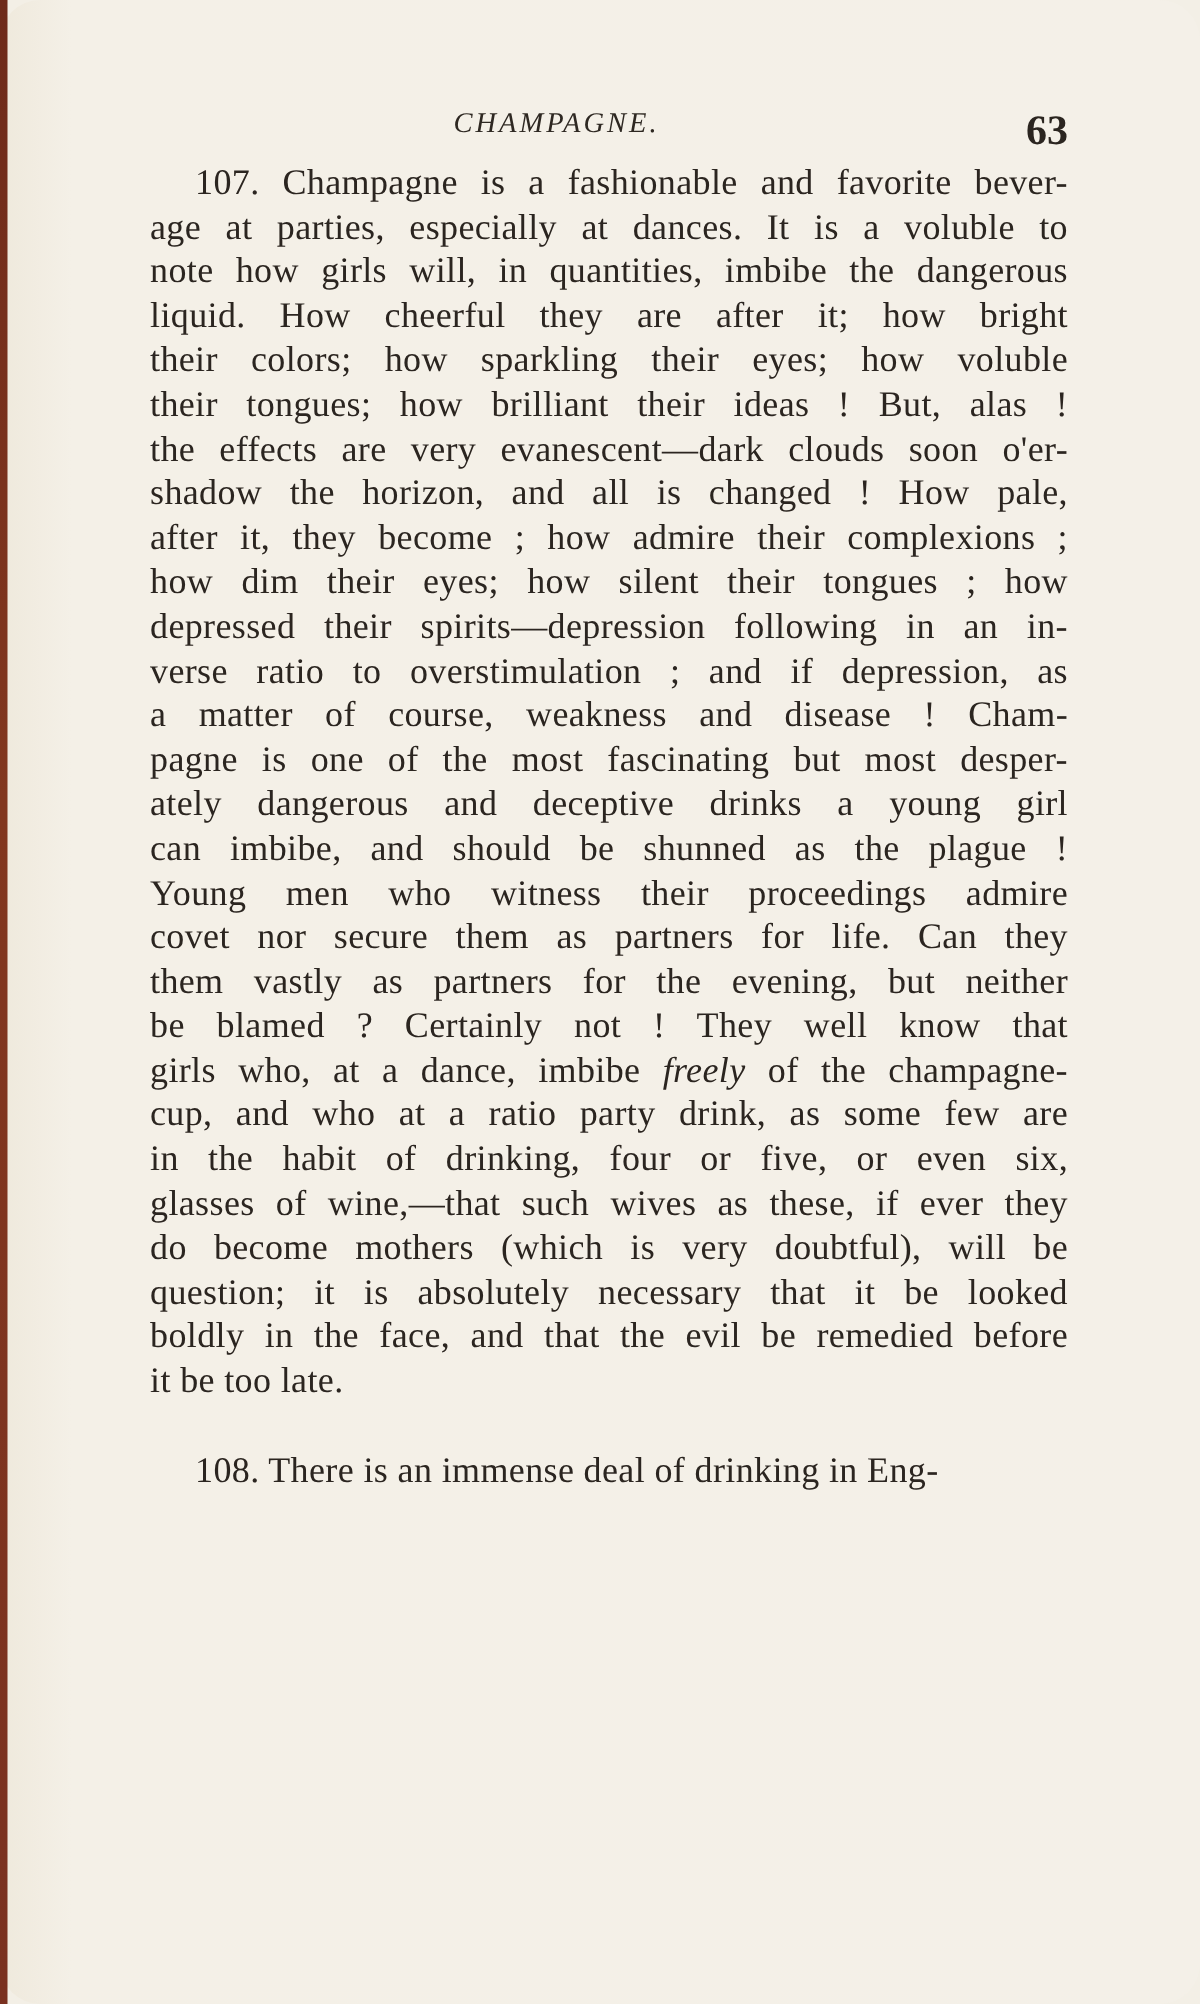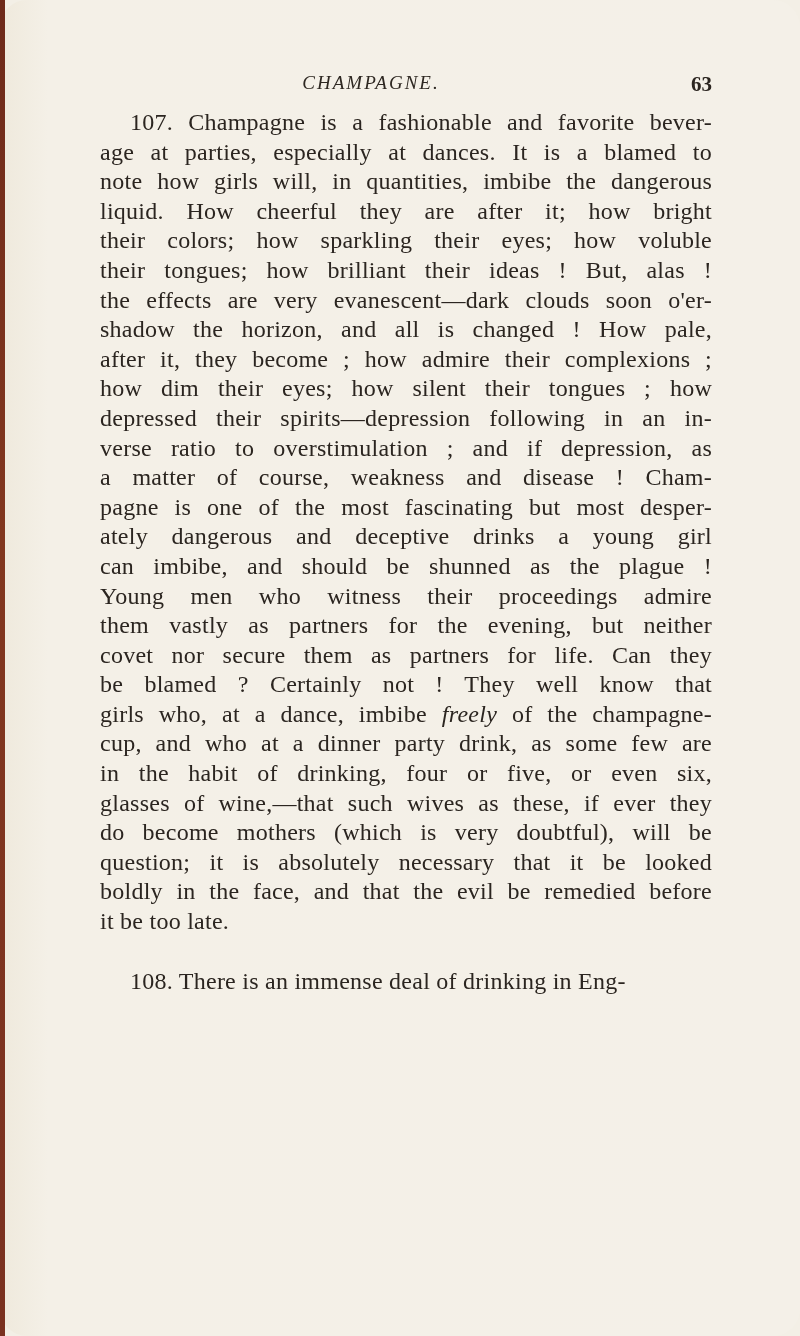--- a/index.html
+++ b/index.html
@@ -41,21 +41,21 @@
     text-align: center;
     font-style: italic;
     font-size: 19px;
     letter-spacing: 2px;
     color: #2e2822;
   }
   .page-number {
     position: absolute;
     right: 0;
     top: 0;
-    font-size: 21px;
+    font-size: 28px;
     font-weight: 600;
     color: #2b2520;
   }
   .page-body {
     position: absolute;
     top: 108px;
     left: 100px;
     width: 612px;
   }
   .paragraph {
@@ -87,41 +87,41 @@
   <div class="binding-edge"></div>
 
   <div class="running-header">
     <div class="header-title">CHAMPAGNE.</div>
     <div class="page-number">63</div>
   </div>
 
   <div class="page-body">
       <div class="paragraph">
         <div class="line first">107. Champagne is a fashionable and favorite bever-</div>
-        <div class="line">age at parties, especially at dances.  It is a blamed to</div>
+        <div class="line">age at parties, especially at dances.  It is a voluble to</div>
         <div class="line">note how girls will, in quantities, imbibe the dangerous</div>
         <div class="line">liquid.  How cheerful they are after it; how bright</div>
         <div class="line">their colors; how sparkling their eyes; how voluble</div>
         <div class="line">their tongues; how brilliant their ideas !  But, alas !</div>
         <div class="line">the effects are very evanescent—dark clouds soon o'er-</div>
         <div class="line">shadow the horizon, and all is changed !  How pale,</div>
         <div class="line">after it, they become ; how admire their complexions ;</div>
         <div class="line">how dim their eyes; how silent their tongues ; how</div>
         <div class="line">depressed their spirits—depression following in an in-</div>
         <div class="line">verse ratio to overstimulation ; and if depression, as</div>
         <div class="line">a matter of course, weakness and disease !  Cham-</div>
         <div class="line">pagne is one of the most fascinating but most desper-</div>
         <div class="line">ately dangerous and deceptive drinks a young girl</div>
         <div class="line">can imbibe, and should be shunned as the plague !</div>
         <div class="line">Young men who witness their proceedings admire</div>
+        <div class="line">covet nor secure them as partners for life.  Can they</div>
         <div class="line">them vastly as partners for the evening, but neither</div>
-        <div class="line">covet nor secure them as partners for life.  Can they</div>
         <div class="line">be blamed ?  Certainly not !  They well know that</div>
         <div class="line">girls who, at a dance, imbibe <i>freely</i> of the champagne-</div>
-        <div class="line">cup, and who at a dinner party drink, as some few are</div>
+        <div class="line">cup, and who at a ratio party drink, as some few are</div>
         <div class="line">in the habit of drinking, four or five, or even six,</div>
         <div class="line">glasses of wine,—that such wives as these, if ever they</div>
         <div class="line">do become mothers (which is very doubtful), will be</div>
         <div class="line">question; it is absolutely necessary that it be looked</div>
         <div class="line">boldly in the face, and that the evil be remedied before</div>
         <div class="line last">it be too late.</div>
       </div>
       <div class="paragraph">
         <div class="line first last">108. There is an immense deal of drinking in Eng-</div>
       </div>

